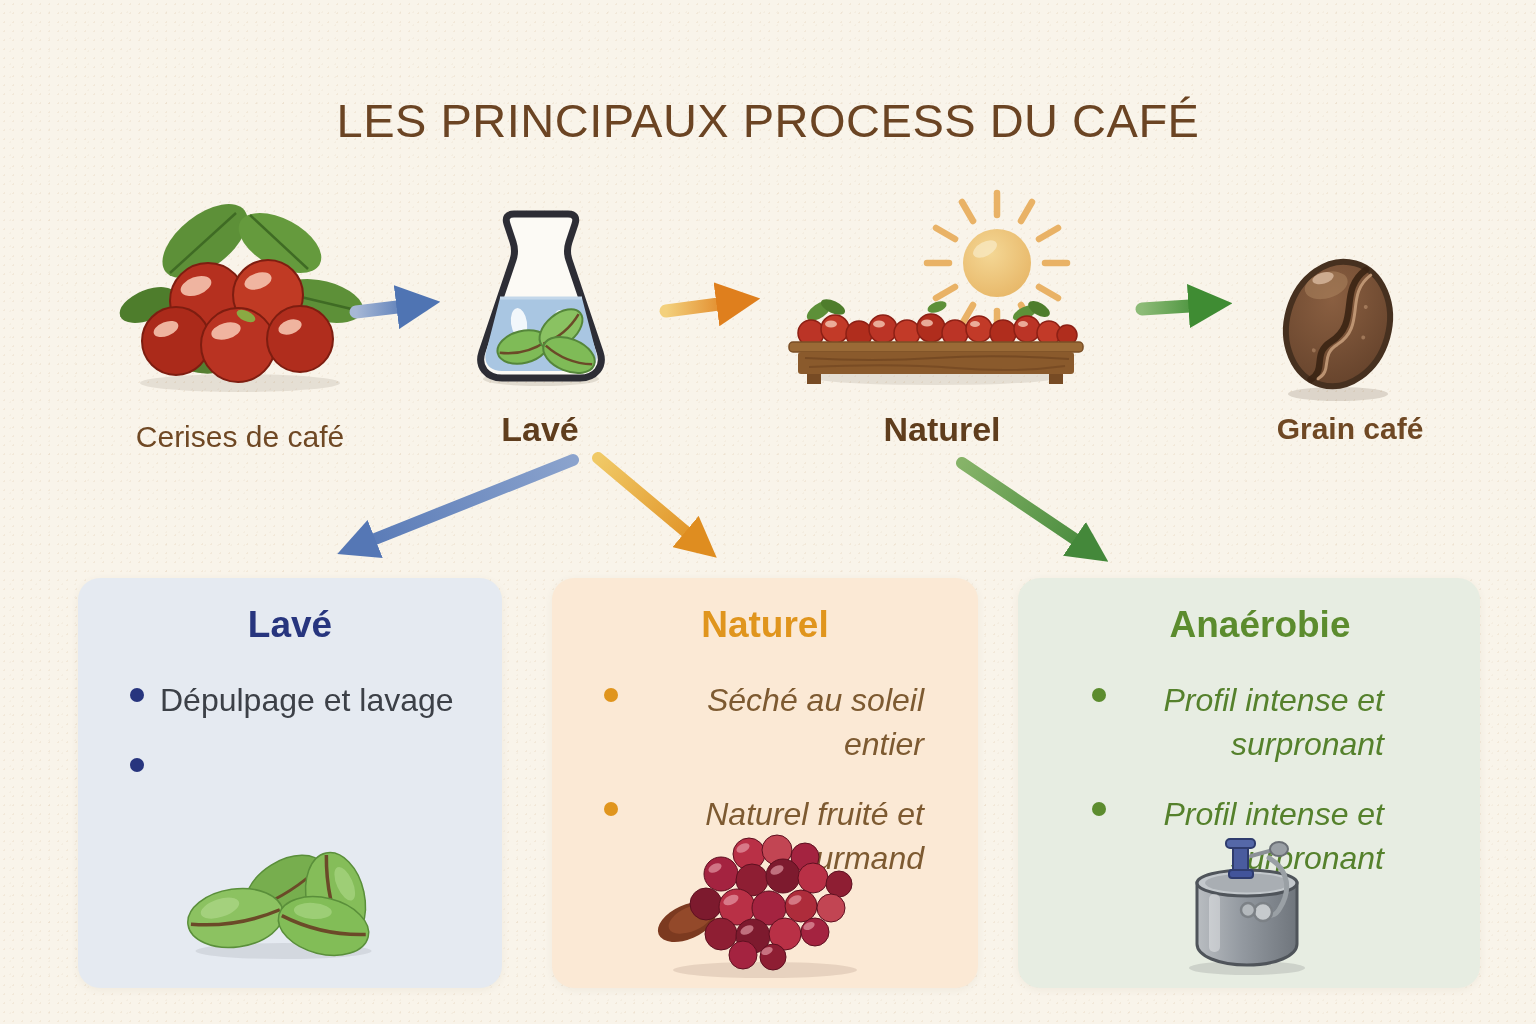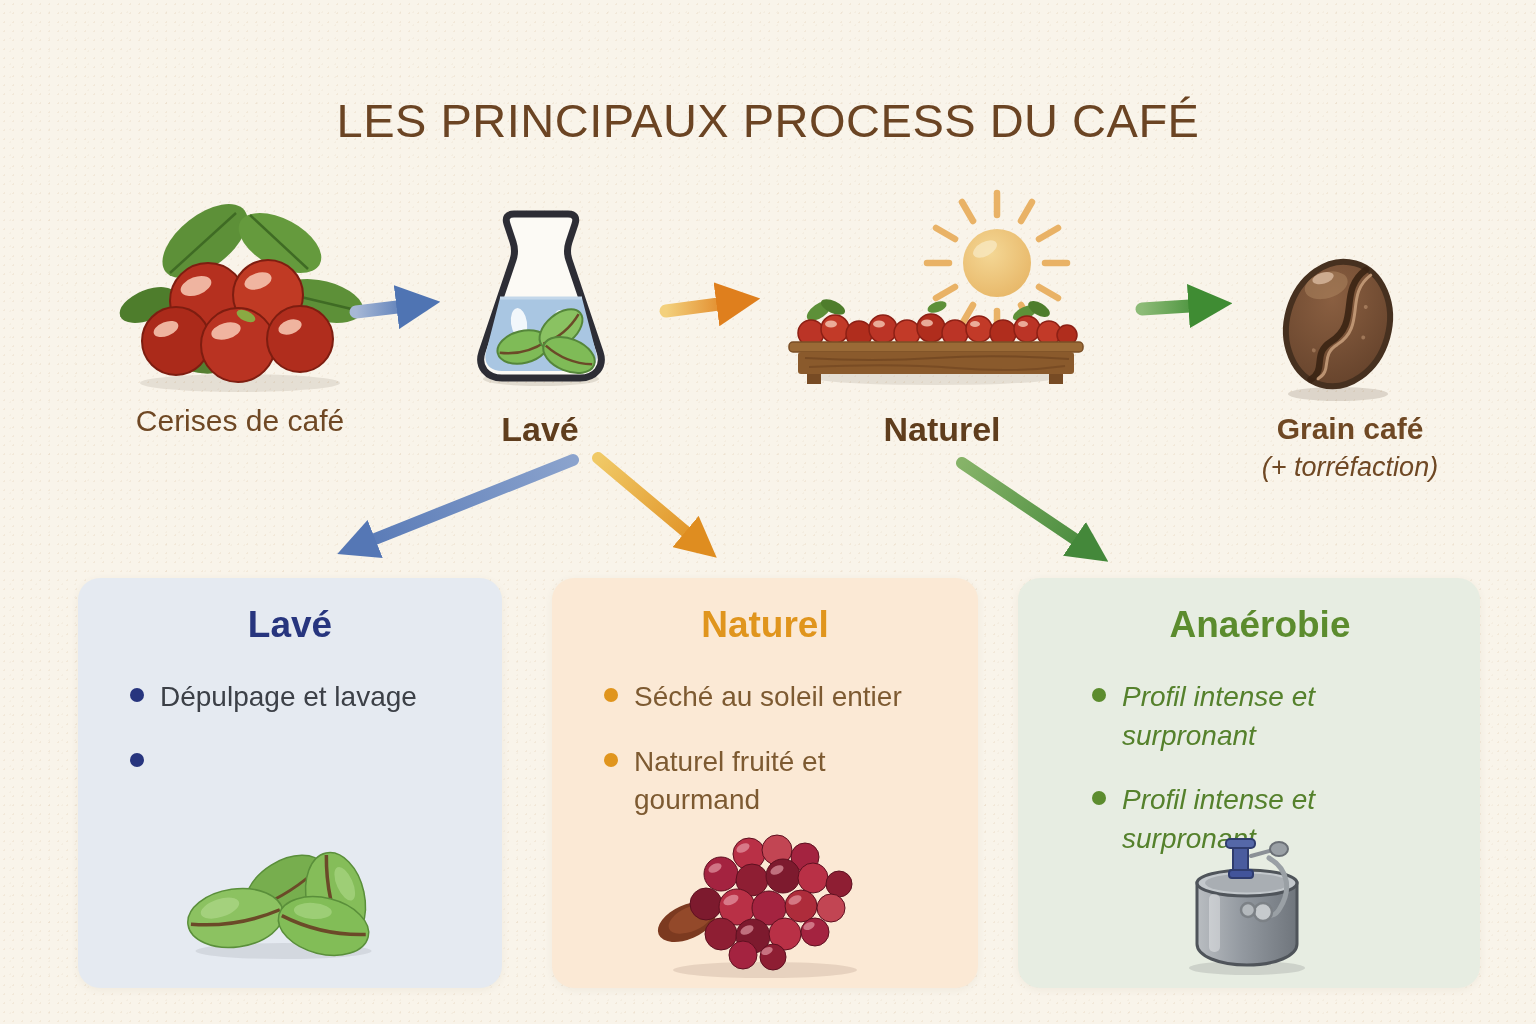--- a/index.html
+++ b/index.html
@@ -54,25 +54,26 @@
     display:flex;align-items:flex-start;
     margin-bottom:26px;
   }
   .dot{
     flex:0 0 auto;
     width:14px;height:14px;border-radius:50%;
     background:var(--accent);
     margin:10px 16px 0 0;
   }
   .btxt{
-    font-size:28px;line-height:1.38;
+    font-size:32px;line-height:1.38;
     color:var(--text);
+    text-align:right;
   }
   .card[data-card-index="0"] .btxt{max-width:340px;}
-  .card[data-card-index="1"] .btxt{max-width:290px;}
+  .card[data-card-index="1"] .btxt{max-width:290px;font-style:italic;}
   .card[data-card-index="2"] .btxt{max-width:262px;font-style:italic;}
   .card-img{position:absolute;left:50%;}
   svg{display:block;}
 </style>
 </head>
 <body>
 
 <div id="canvas">
 
   <h1 id="main-title" class="abs">LES PRINCIPAUX PROCESS DU CAFÉ</h1>
@@ -241,25 +242,24 @@
       <ellipse cx="40" cy="44" rx="22" ry="13" fill="#b08761" opacity="0.5" transform="rotate(-32 40 44)"></ellipse>
       <ellipse cx="35" cy="38" rx="11" ry="5.5" fill="#e8cbb2" opacity="0.65" transform="rotate(-32 35 38)"></ellipse>
       <path d="M74,18 C52,46 84,70 60,97 C45,114 64,125 51,139" fill="none" stroke="#3a2313" stroke-width="6.5" stroke-linecap="round" opacity="0.9"></path>
       <path d="M80,22 C60,48 90,72 67,98 C53,113 70,124 58,136" fill="none" stroke="#c9a07c" stroke-width="3" stroke-linecap="round" opacity="0.85"></path>
       <circle cx="84" cy="54" r="2" fill="#c9a07c" opacity="0.5"></circle>
       <circle cx="90" cy="84" r="2" fill="#c9a07c" opacity="0.5"></circle>
       <circle cx="46" cy="110" r="2" fill="#c9a07c" opacity="0.45"></circle>
     </g>
   </svg>
 
-  <div class="abs step-label" style="left:90px;top:404px;width:300px;font-size:30px">Cerises de café</div>
+  <div class="abs step-label" style="left:90px;top:420px;width:300px;font-size:30px">Cerises de café</div>
   <div class="abs step-label bold" style="left:440px;top:410px;width:200px;font-size:34px">Lavé</div>
   <div class="abs step-label bold" style="left:842px;top:410px;width:200px;font-size:34px">Naturel</div>
   <div class="abs step-label" style="left:1225px;top:412px;width:250px;font-size:30px;font-weight:bold">Grain café</div>
-  <div class="abs step-sublabel" style="left:1225px;top:452px;width:250px">(+ torréfaction)</div>
 
   <svg class="abs" style="left:300px;top:445px" width="850" height="145" viewBox="0 0 850 145">
     <defs>
       <linearGradient id="gBD" gradientUnits="userSpaceOnUse" x1="273" y1="15" x2="48" y2="105">
         <stop offset="0" stop-color="#8ba3cd"></stop>
           <stop offset="1" stop-color="#5577b5"></stop>
       </linearGradient>
       <marker id="mBD" viewBox="0 0 10 10" refX="4" refY="5" markerWidth="3.4" markerHeight="3.4" orient="auto">
         <path d="M0,0 L10,5 L0,10 z" fill="#5577b5"></path>
       </marker>

